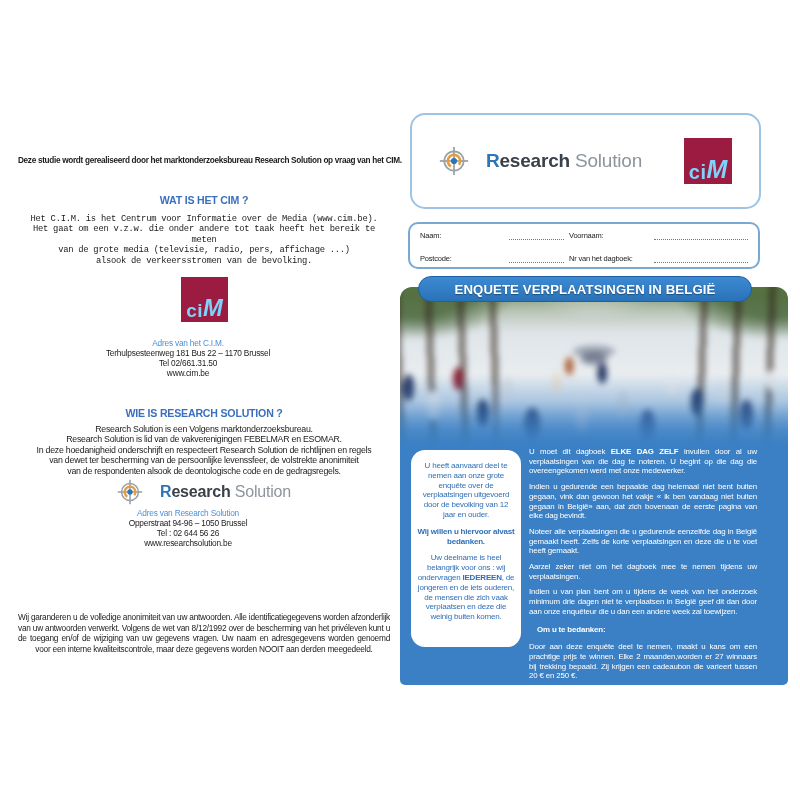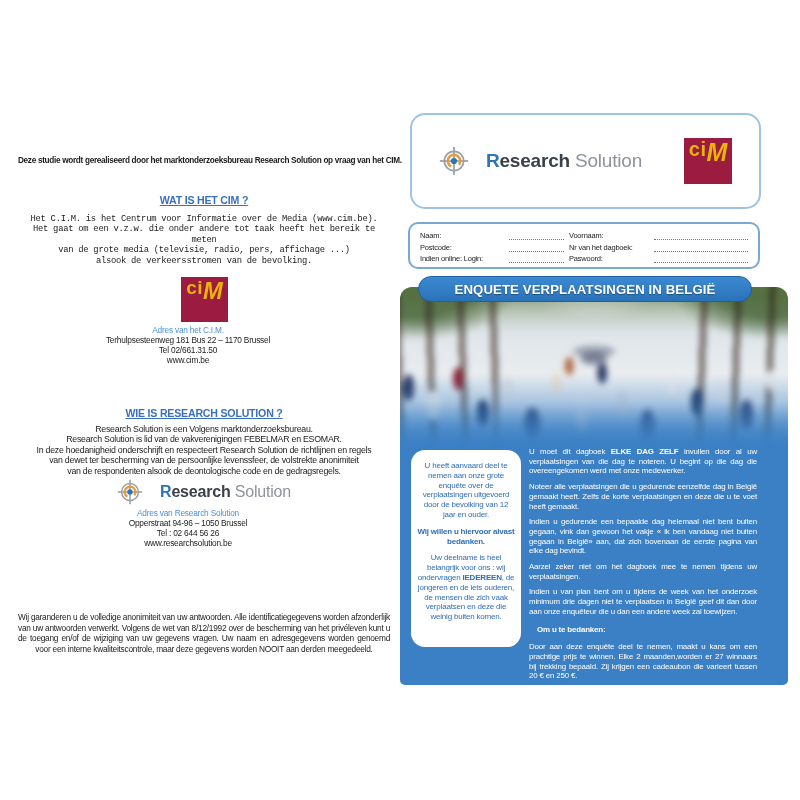--- a/index.html
+++ b/index.html
@@ -3,33 +3,33 @@
 <meta charset="utf-8">
 <style>
   html,body{margin:0;padding:0;background:#fff;}
   .page{position:relative;width:800px;height:800px;background:#fff;overflow:hidden;
         font-family:"Liberation Sans",sans-serif;color:#1b1b1b;}
   
   .left-page{position:absolute;left:18px;top:0;width:372px;height:800px;}
   .intro-line{position:absolute;left:0;top:156px;width:372px;font-size:8.2px;font-weight:bold;
               letter-spacing:-0.3px;white-space:nowrap;}
   .sec-title{position:absolute;width:372px;text-align:center;font-size:10.6px;font-weight:bold;
-             color:var(--heading_blue);text-decoration:underline;letter-spacing:-0.2px;}
+             color:var(--heading_blue);letter-spacing:-0.2px;}
   .t1{top:194px;} .t2{top:407px;}
   .cpara{position:absolute;width:372px;text-align:center;font-size:8.8px;line-height:10.4px;
          letter-spacing:-0.25px;}
   .p1{top:214px;font-family:Liberation Mono, monospace;} .p2{top:424px;}
-  .cim-logo{background:var(--cim_red);color:#eab308;display:flex;align-items:flex-start;
+  .cim-logo{background:var(--cim_red);color:#7dd3fc;display:flex;align-items:flex-end;
             justify-content:center;font-weight:bold;}
   .cim-logo .ci{letter-spacing:0.5px;} .cim-logo .m{font-style:italic;font-size:1.25em;margin-left:0px;}
   .cim-logo-left{position:absolute;left:163px;top:277px;width:47px;height:45px;font-size:19px;}
   .addr{position:absolute;width:340px;text-align:center;font-size:8.3px;line-height:10px;
         letter-spacing:-0.2px;}
   .addr .alabel{color:var(--link_blue);}
-  .addr1{top:325px;} .addr2{top:508px;}
+  .addr1{top:338px;} .addr2{top:508px;}
   .rs-logo{display:flex;align-items:center;justify-content:center;gap:17px;}
   .rs-logo-left{position:absolute;left:0;top:478px;width:372px;height:28px;}
   .rs-word{font-size:16px;letter-spacing:-0.2px;}
   .rs-r{color:var(--rs_blue);font-weight:bold;}
   .rs-rest{color:#3a4149;font-weight:bold;}
   .rs-sol{color:var(--rs_gray);font-weight:normal;}
   .privacy{position:absolute;left:0;top:612px;width:372px;font-size:8.3px;line-height:10.6px;
            letter-spacing:-0.25px;text-align:justify;text-align-last:center;}
   
   .right-page{position:absolute;left:0;top:0;width:800px;height:800px;}
@@ -188,26 +188,20 @@
         <span class="dots"></span>
         <span class="flabel">Voornaam:</span>
         <span class="dots"></span>
       </div>
       <div class="form-row">
         <span class="flabel">Postcode:</span>
         <span class="dots"></span>
         <span class="flabel">Nr van het dagboek:</span>
         <span class="dots"></span>
       </div>
-      <div class="form-row">
-        <span class="flabel">Indien online: Login:</span>
-        <span class="dots"></span>
-        <span class="flabel">Paswoord:</span>
-        <span class="dots"></span>
-      </div>
     </div>
 
     <div class="banner">ENQUETE VERPLAATSINGEN IN BELGIË</div>
 
     <div class="photo">
       <div class="photo-blur">
         <div class="photo-base"></div>
         <div class="trunks trunks-left"></div>
         <div class="trunks trunks-right"></div>
         <div class="photo-crowd"></div>
@@ -218,22 +212,22 @@
     <div class="blue-panel"></div>
 
     <div class="intro-box">
       <p>U heeft aanvaard deel te nemen aan onze grote enquête over de verplaatsingen uitgevoerd door de bevolking van 12 jaar en ouder.</p>
       <p class="b">Wij willen u hiervoor alvast bedanken.</p>
       <p><span>Uw deelname is heel belangrijk voor ons : wij ondervragen </span><span class="b">IEDEREEN</span><span>, de jongeren en de iets ouderen, de mensen die zich vaak verplaatsen en deze die weinig buiten komen.</span></p>
     </div>
 
     <div class="instr">
       <p><span>U moet dit dagboek </span><b>ELKE DAG ZELF</b><span> invullen door al uw verplaatsingen van die dag te noteren. U begint op die dag die overeengekomen werd met onze medewerker.</span></p>
+      <p>Indien u gedurende een bepaalde dag helemaal niet bent buiten gegaan, vink dan gewoon het vakje « ik ben vandaag niet buiten gegaan in België» aan, dat zich bovenaan de eerste pagina van elke dag bevindt.</p>
       <p>Noteer alle verplaatsingen die u gedurende eenzelfde dag in België gemaakt heeft. Zelfs de korte verplaatsingen en deze die u te voet heeft gemaakt.</p>
-      <p>Indien u gedurende een bepaalde dag helemaal niet bent buiten gegaan, vink dan gewoon het vakje « ik ben vandaag niet buiten gegaan in België» aan, dat zich bovenaan de eerste pagina van elke dag bevindt.</p>
       <p>Aarzel zeker niet om het dagboek mee te nemen tijdens uw verplaatsingen.</p>
       <p>Indien u van plan bent om u tijdens de week van het onderzoek  minimum drie dagen niet te verplaatsen in België geef dit dan door aan onze enquêteur die u dan een andere week zal toewijzen.</p>
       <p class="nb"><b>Om u te bedanken:</b></p>
       <p>Door aan deze enquête deel te nemen, maakt u kans om een prachtige prijs te winnen. Elke 2 maanden,worden er 27 winnaars bij trekking bepaald. Zij krijgen een cadeaubon die varieert tussen 20 € en 250 €.</p>
     </div>
 
   </div>
 </div>
 
 </body></html>

